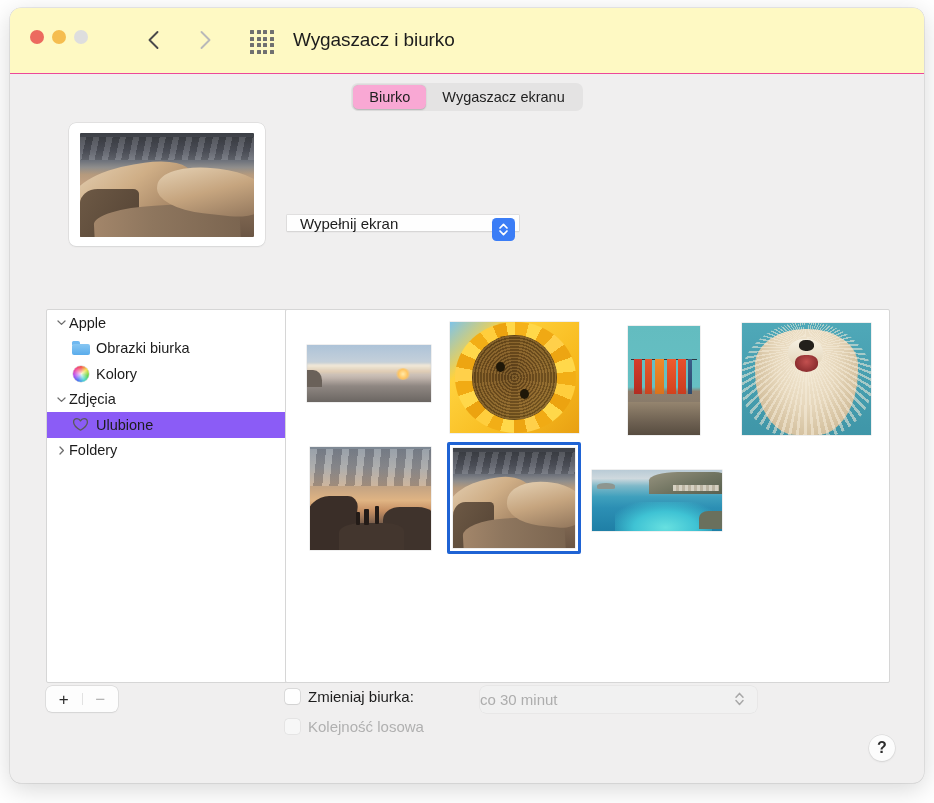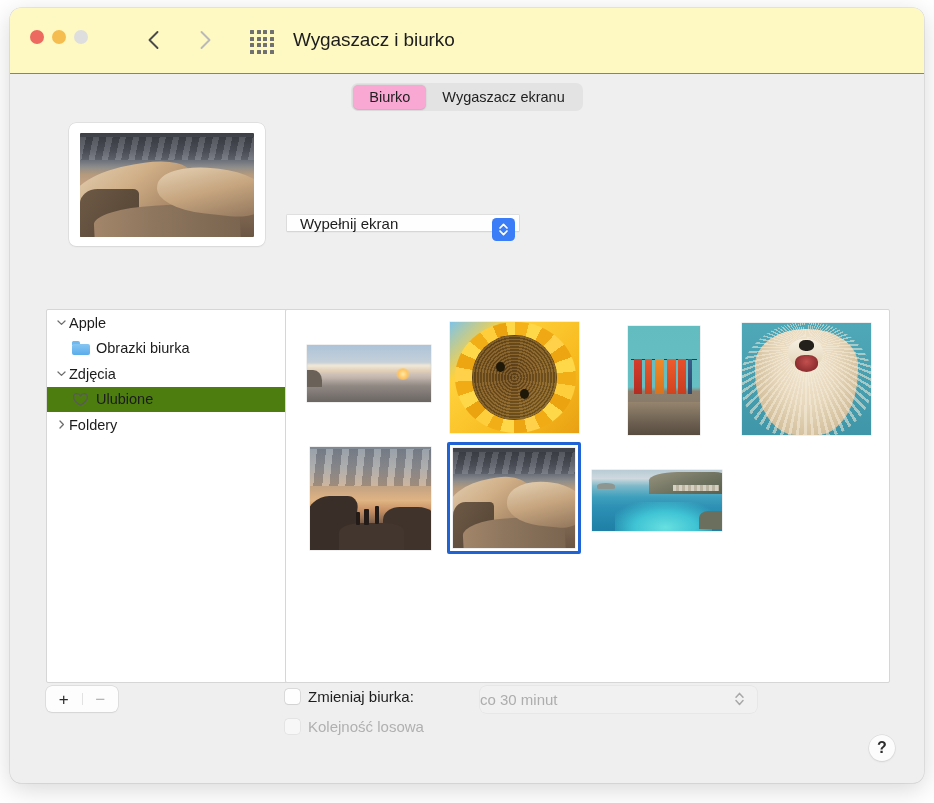--- a/index.html
+++ b/index.html
@@ -157,21 +157,21 @@
   }
   .tree-row {
     display: flex; align-items: center;
     height: 25.5px;
     font-size: 14.5px;
     color: #1c1c1c;
     cursor: default;
     white-space: nowrap;
     text-align: right;
   }
-  .tree-row.selected { background: #4d7c0f; }
+  .tree-row.selected { background: #8b5cf6; }
   .disclosure {
     width: 16px; display: flex; align-items: center; justify-content: center;
     flex: 0 0 16px;
   }
   .tree-icon {
     width: 19px; height: 17px;
     margin-right: 6px;
     flex: 0 0 19px;
     display: flex; align-items: center; justify-content: center;
   }
@@ -579,20 +579,26 @@
       <div class="tree-row lvl1">
         <span class="tree-icon">
           <span class="folder-blue">
               <span class="tabp"></span>
               <span class="body"></span>
             </span>
         </span>
         <span>Obrazki biurka</span>
       </div>
 
+      <div class="tree-row lvl1">
+        <span class="tree-icon">
+          <span class="colorwheel"></span>
+        </span>
+        <span>Kolory</span>
+      </div>
 
       <div class="tree-row lvl0">
         <span class="disclosure">
           <svg width="9" height="9" viewBox="0 0 9 9">
               <path d="M1 3 L4.5 6.4 L8 3" fill="none" stroke="#6e6e6e" stroke-width="1.3" stroke-linecap="round" stroke-linejoin="round"></path>
             </svg>
         </span>
         <span>Zdjęcia</span>
       </div>
 

